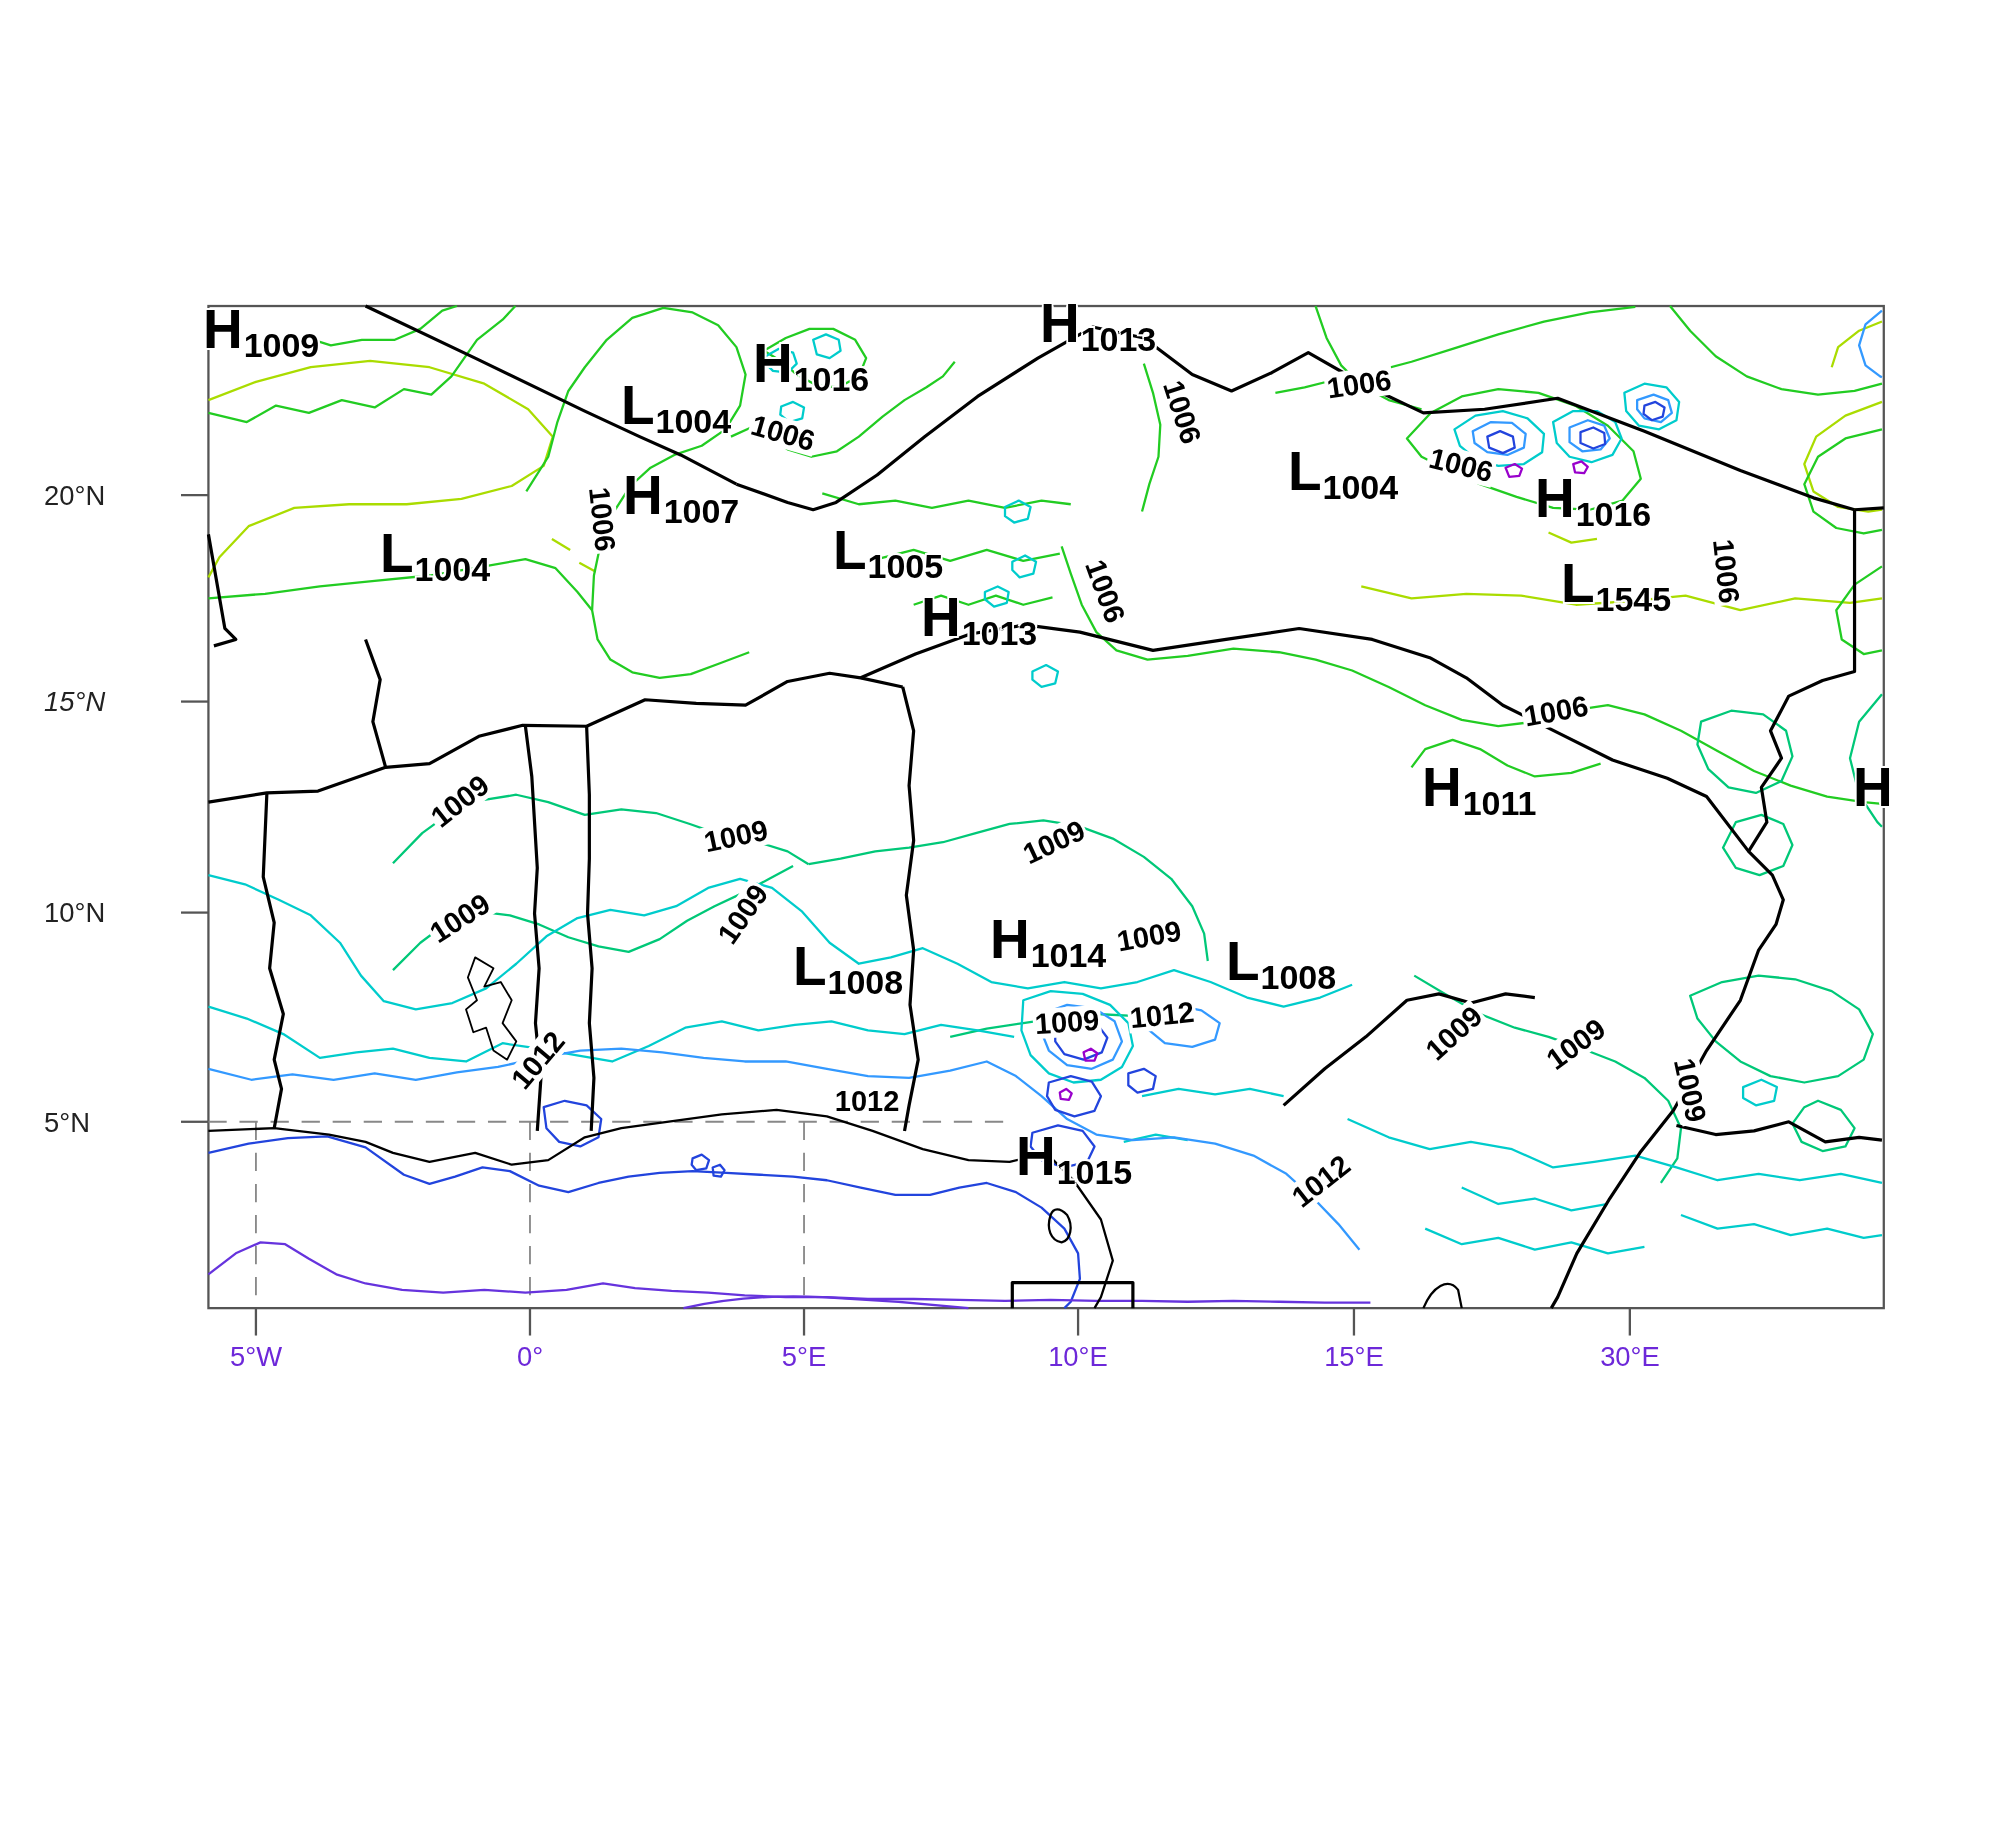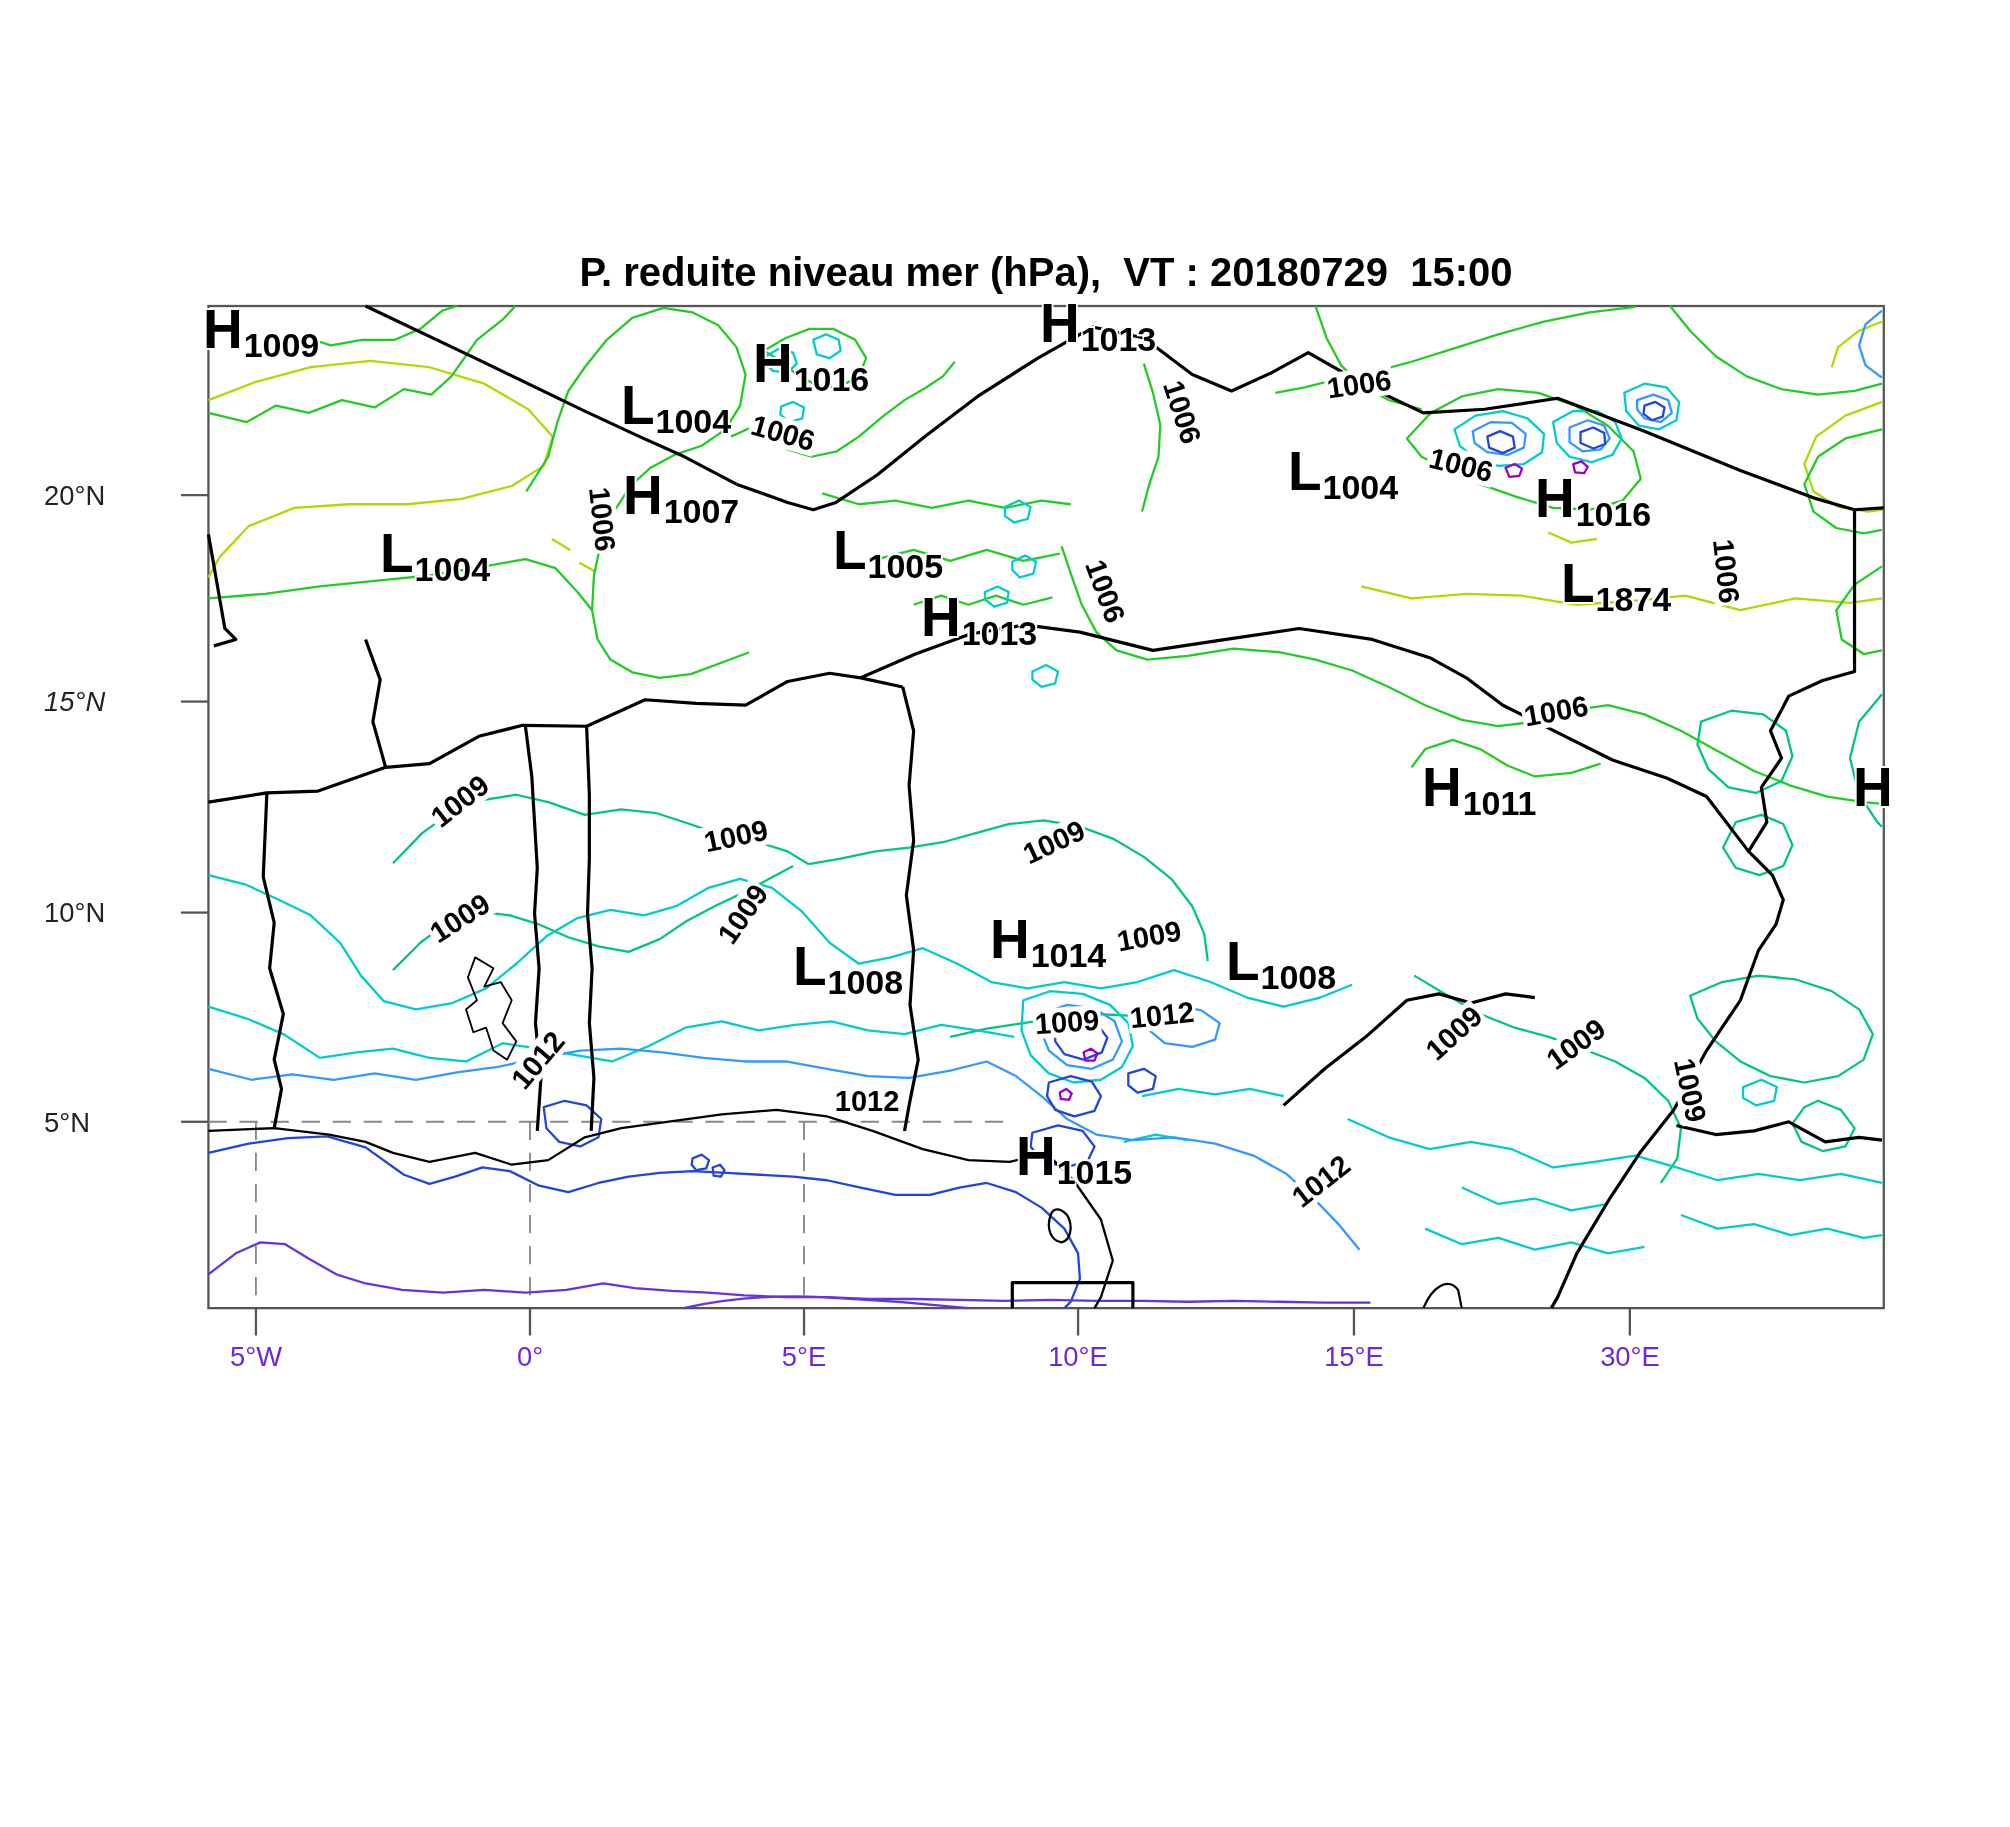--- a/index.html
+++ b/index.html
@@ -15,21 +15,20 @@
   .hl .ltr{font-size:55px;font-weight:bold;line-height:1;}
   .hl .sub{font-size:34px;font-weight:bold;position:relative;top:9.1px;left:0.9px;}
   .cl{position:absolute;font-size:29px;font-weight:bold;color:#000;background:#fff;
       padding:0 1.8px;line-height:1.05;white-space:nowrap;}
 </style>
 </head>
 <body>
 
 <div id="screen">
 
-  <div id="plot-title">P. reduite niveau mer (hPa),  VT : 20180729  15:00</div>
 
   <svg width="2010" height="1827" viewBox="0 0 2200 2000">
 
     <g stroke="#555" stroke-width="2.5" fill="none">
       <rect x="228" y="335" width="1834" height="1097"></rect>
       <line x1="198" y1="542" x2="228" y2="542"></line>
       <line x1="198" y1="768" x2="228" y2="768"></line>
       <line x1="198" y1="999" x2="228" y2="999"></line>
       <line x1="198" y1="1228" x2="228" y2="1228"></line>
       <line x1="280" y1="1432" x2="280" y2="1462"></line>
@@ -192,21 +191,21 @@
   <div class="hl" style="left:203px;top:302px;"><span class="ltr">H</span><span class="sub">1009</span></div>
   <div class="hl" style="left:621px;top:378px;"><span class="ltr">L</span><span class="sub">1004</span></div>
   <div class="hl" style="left:753px;top:336px;"><span class="ltr">H</span><span class="sub">1016</span></div>
   <div class="hl" style="left:1040px;top:296px;"><span class="ltr">H</span><span class="sub">1013</span></div>
   <div class="hl" style="left:623px;top:468px;"><span class="ltr">H</span><span class="sub">1007</span></div>
   <div class="hl" style="left:380px;top:526px;"><span class="ltr">L</span><span class="sub">1004</span></div>
   <div class="hl" style="left:833px;top:523px;"><span class="ltr">L</span><span class="sub">1005</span></div>
   <div class="hl" style="left:921px;top:590px;"><span class="ltr">H</span><span class="sub">1013</span></div>
   <div class="hl" style="left:1288px;top:444px;"><span class="ltr">L</span><span class="sub">1004</span></div>
   <div class="hl" style="left:1535px;top:471px;"><span class="ltr">H</span><span class="sub">1016</span></div>
-  <div class="hl" style="left:1561px;top:556px;"><span class="ltr">L</span><span class="sub">1874</span></div>
+  <div class="hl" style="left:1561px;top:556px;"><span class="ltr">L</span><span class="sub">1545</span></div>
   <div class="hl" style="left:1422px;top:760px;"><span class="ltr">H</span><span class="sub">1011</span></div>
   <div class="hl" style="left:1853px;top:760px;"><span class="ltr">H</span><span class="sub"></span></div>
   <div class="hl" style="left:990px;top:912px;"><span class="ltr">H</span><span class="sub">1014</span></div>
   <div class="hl" style="left:793px;top:939px;"><span class="ltr">L</span><span class="sub">1008</span></div>
   <div class="hl" style="left:1226px;top:934px;"><span class="ltr">L</span><span class="sub">1008</span></div>
   <div class="hl" style="left:1016px;top:1129px;"><span class="ltr">H</span><span class="sub">1015</span></div>
 
   <div class="cl" style="left:568px;top:504px;transform:rotate(84deg);">1006</div>
   <div class="cl" style="left:749px;top:418px;transform:rotate(16deg);">1006</div>
   <div class="cl" style="left:1148px;top:397px;transform:rotate(72deg);">1006</div>

